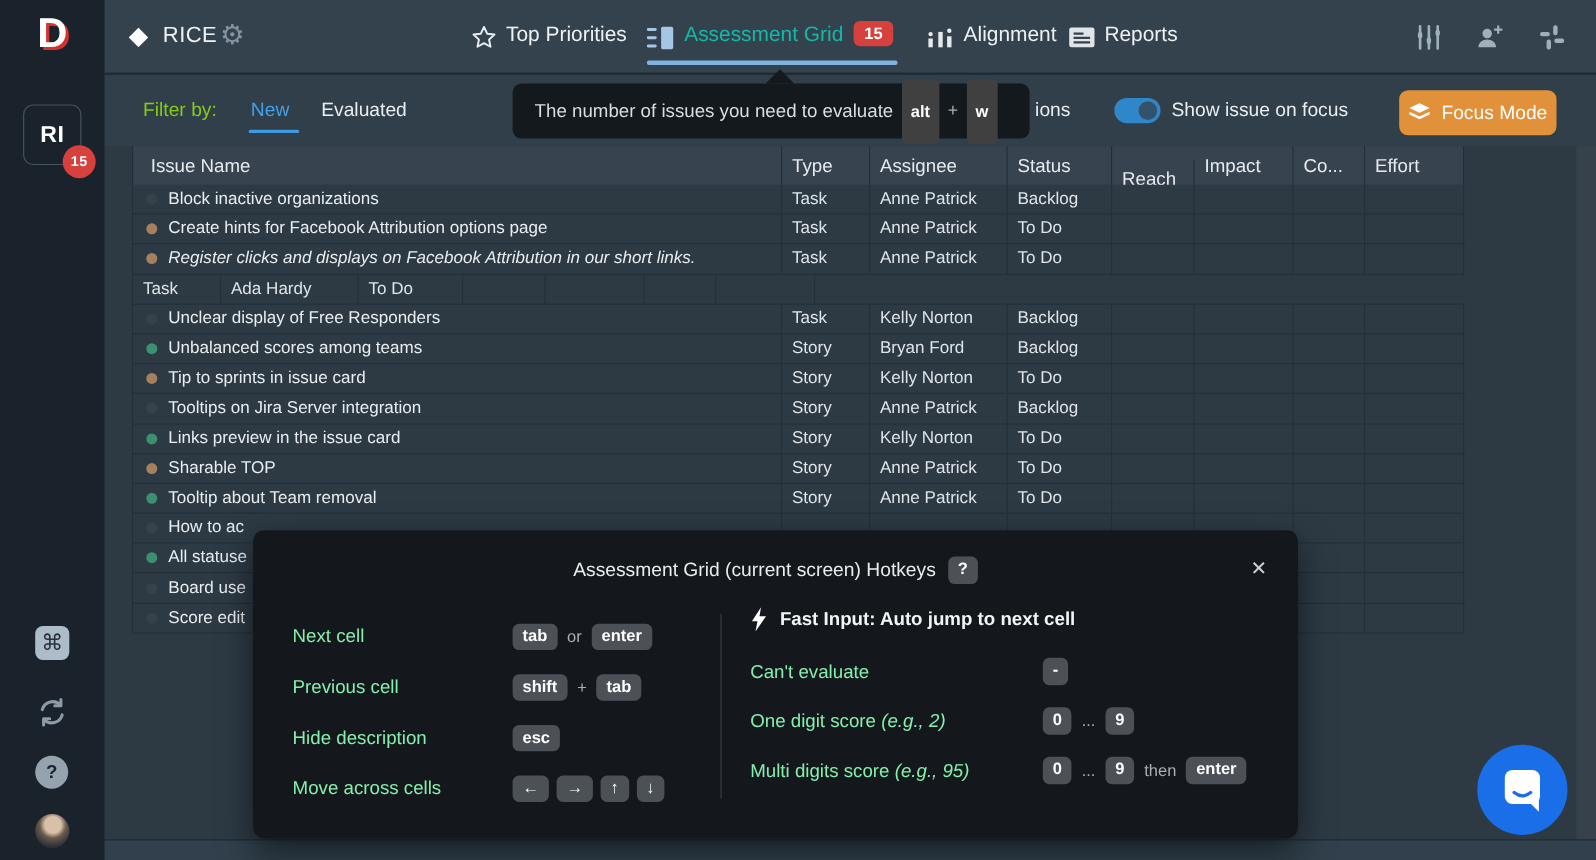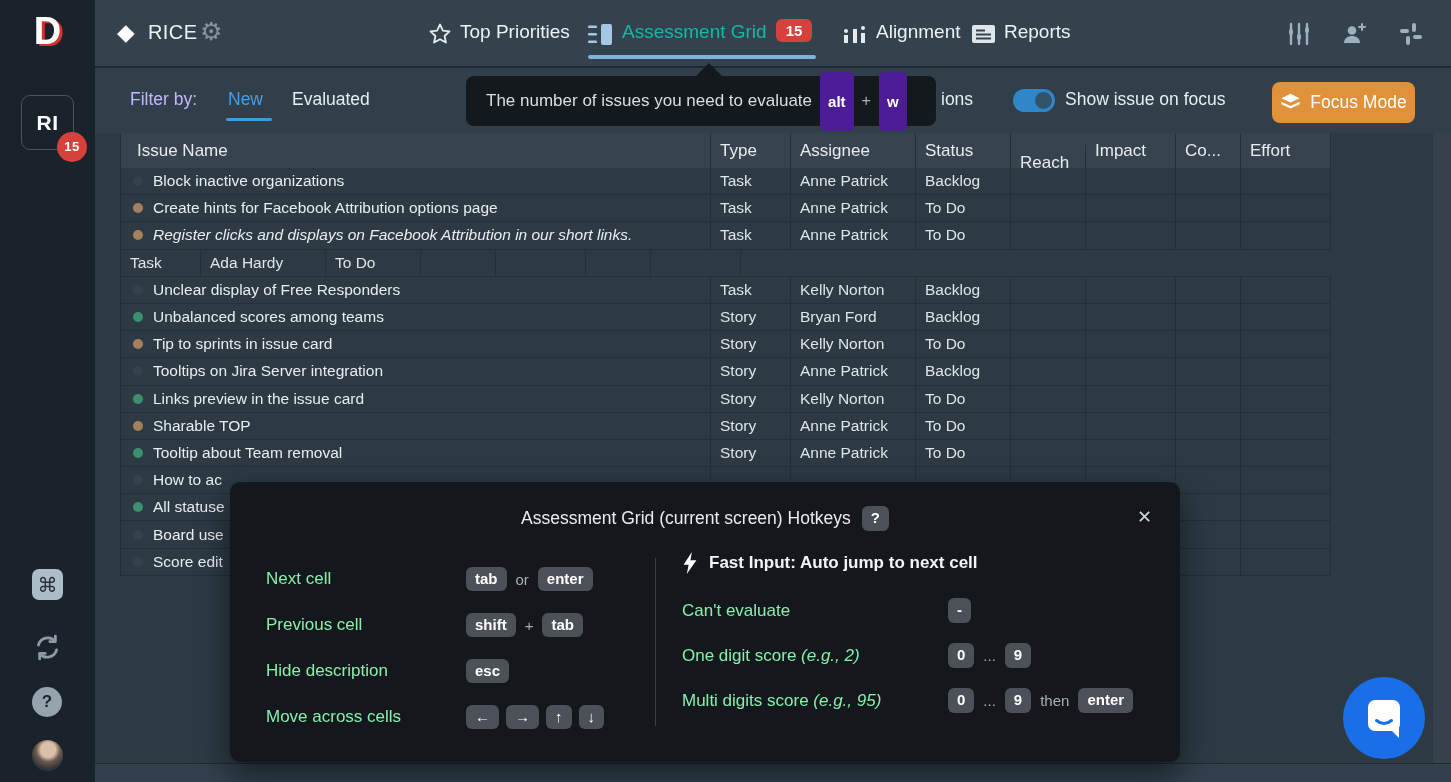--- a/index.html
+++ b/index.html
@@ -31,21 +31,21 @@
   #brand-gear { position:absolute; left:105px; top:17px; font-size:25px; color:#8493a0; }
   .nav-icon { position:absolute; top:22px; }
   #tab-ag-label { color:#14b8a6; }
   #ag-badge { display:inline-block; margin-left:9px; background:#d6403d; color:#fff; font-size:15px;
     font-weight:bold; padding:3px 10px; border-radius:6px; position:relative; top:-2px; }
   #ag-underline { position:absolute; left:493px; top:55px; width:228px; height:4px; background:#7fb2de; border-radius:2px; }
 
   
   #filterbar { position:absolute; left:95px; top:68px; width:1356px; height:65px; background:#303f4a; }
   .fb-text { position:absolute; top:21px; font-size:17.5px; color:#e9edf0; white-space:nowrap; }
-  #fb-label { color:#c4b5fd; }
+  #fb-label { color:#84cc16; }
   #fb-new { color:#41a0e8; }
   #fb-new-underline { position:absolute; left:131px; top:50px; width:46px; height:3px; background:#3d9be2; border-radius:2px; }
   #toggle { position:absolute; left:918px; top:21px; width:42px; height:23px; background:#2f87ca; border-radius:12px; }
   #toggle-knob { position:absolute; right:3px; top:3px; width:17px; height:17px; border-radius:50%; background:#33536b; }
   #focus-btn { position:absolute; left:1177px; top:14px; width:143px; height:41px; background:#e2913b;
     border:none; border-radius:8px; color:#fff; font-size:17.5px; font-family:inherit;
     display:flex; align-items:center; justify-content:center; gap:9px; }
 
   
   #main { position:absolute; left:95px; top:133px; width:1356px; height:630px; background:#2d3a44; }
@@ -65,21 +65,21 @@
 
   #right-gutter { position:absolute; left:1433px; top:133px; width:18px; height:630px; background:#36414c; }
   #footer { position:absolute; left:95px; top:763px; width:1356px; height:19px; background:#31404c; border-top:1px solid #1d2933; }
 
   
   #tooltip { position:absolute; left:466px; top:76px; width:470px; height:50px; background:#14191e;
     border-radius:8px; z-index:40; display:flex; align-items:center; padding:0 20px; gap:8px; }
   #tooltip-arrow { position:absolute; left:230px; top:-13px; width:0; height:0;
     border-left:13px solid transparent; border-right:13px solid transparent; border-bottom:13px solid #14191e; }
   #tooltip-text { font-size:17px; color:#d9dee2; white-space:nowrap; }
-  .tt-key { background:#4c1d95; color:#fff; font-weight:bold; font-size:15px; padding:21px 8px; border-radius:5px; }
+  .tt-key { background:#404040; color:#fff; font-weight:bold; font-size:15px; padding:21px 8px; border-radius:5px; }
   .tt-sep { color:#aab0b6; font-size:16px; }
 
   
   #modal { position:absolute; left:230px; top:482px; width:950px; height:280px; background:#14181d;
     border-radius:10px; z-index:50; box-shadow:0 12px 32px rgba(0,0,0,.55); }
   #modal-title-row { position:absolute; left:0; right:0; top:24px; display:flex; justify-content:center; align-items:center; gap:11px; }
   #modal-title { font-size:17.5px; color:#e9ebed; }
   .key { display:inline-flex; align-items:center; justify-content:center; background:#4b5157; color:#fff;
     font-weight:bold; font-size:15px; padding:3px 9px; border-radius:6px; line-height:1.25; }
   .ksep { color:#a8aeb4; font-size:15px; padding:0 2px; }

